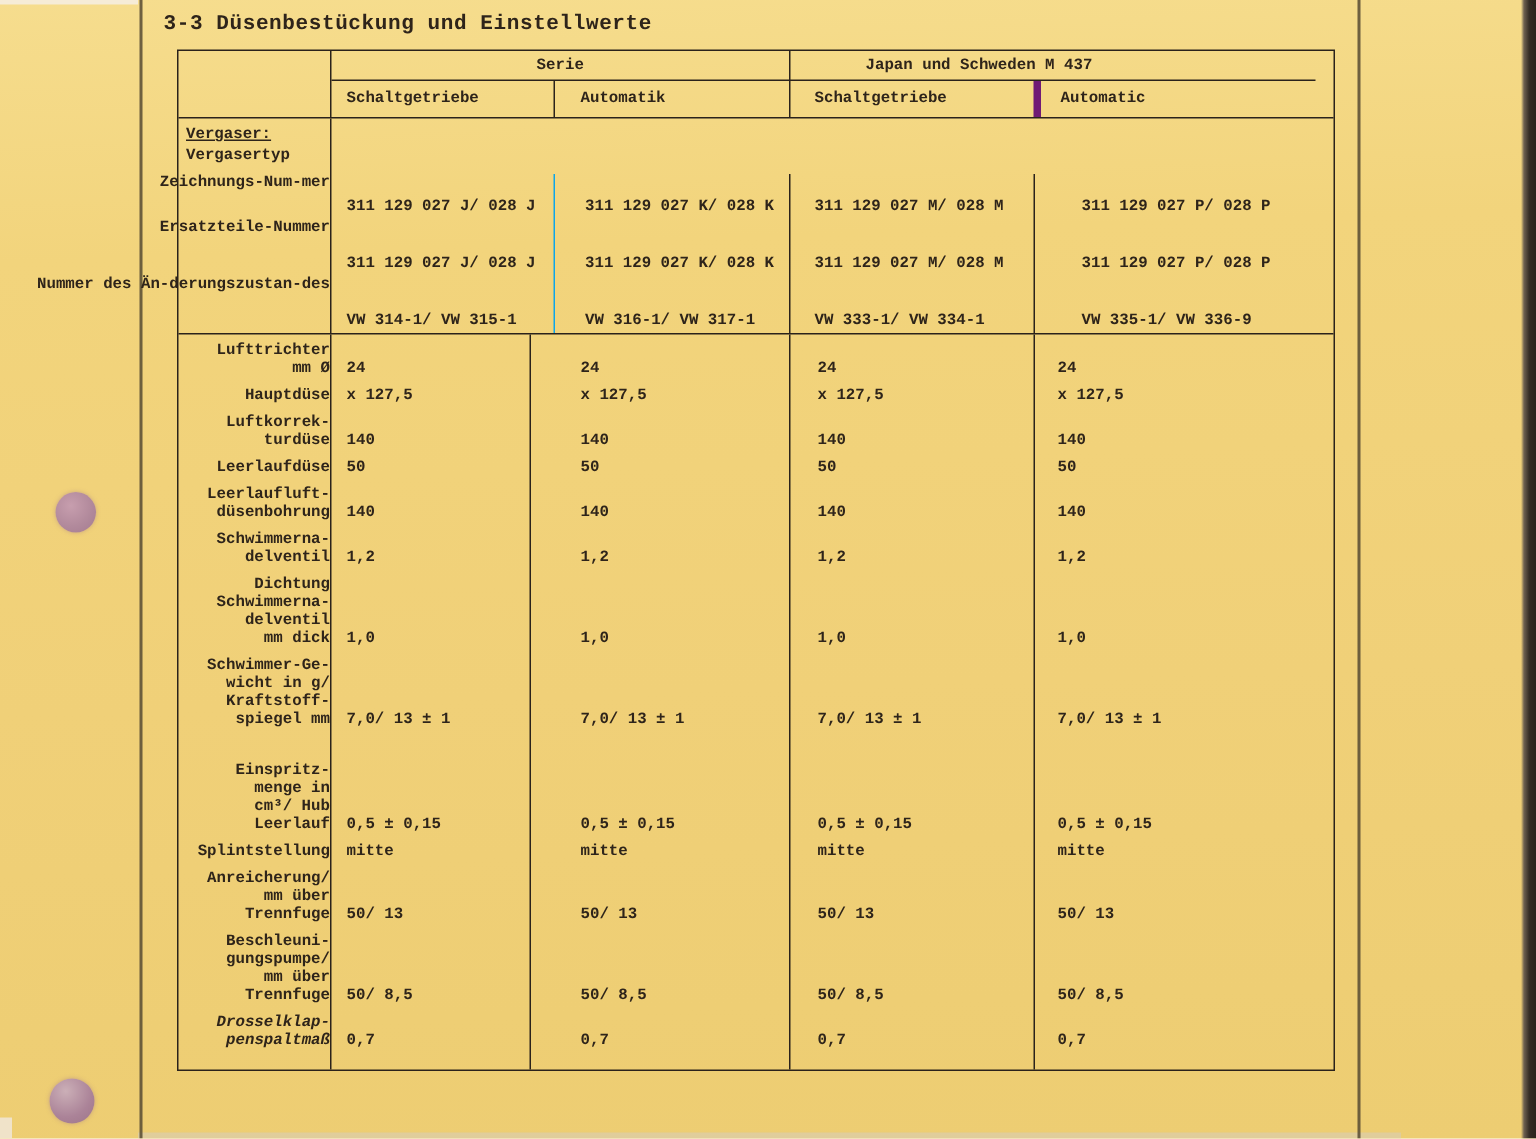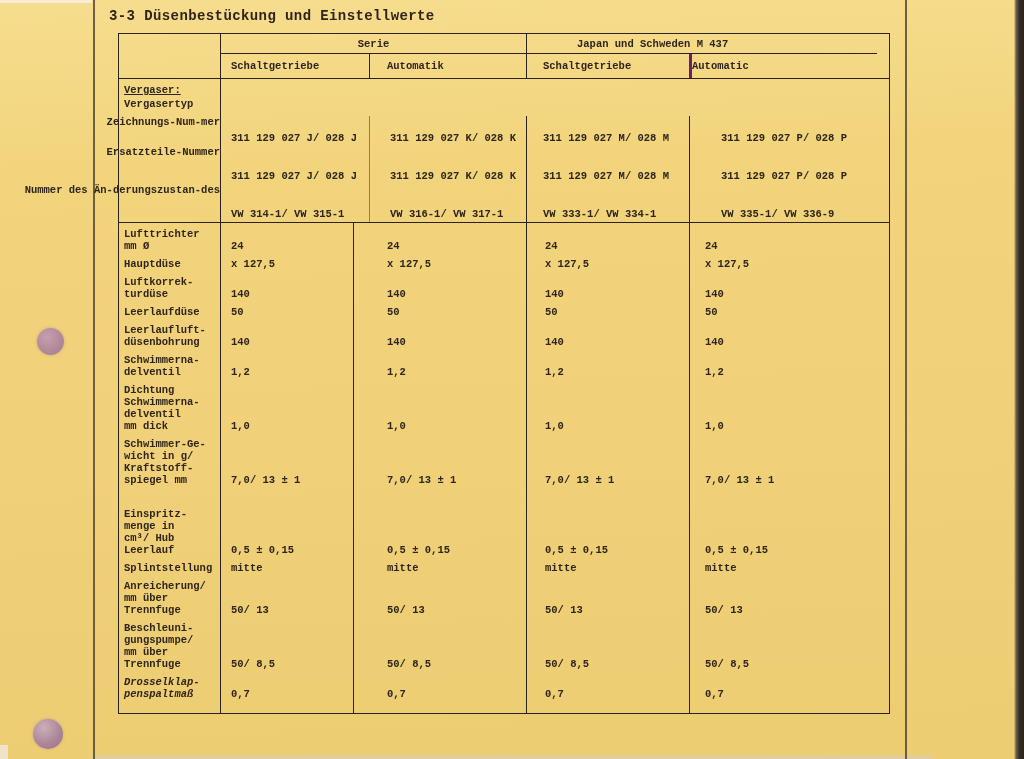--- a/index.html
+++ b/index.html
@@ -37,21 +37,21 @@
     grid-template-rows:20px 24px;border-bottom:1px solid #2a221b;flex:0 0 auto;}
   .hdr-label{grid-row:1/3;grid-column:1;border-right:1px solid #2a221b;}
   .hdr-g1{grid-row:1;grid-column:2/4;border-bottom:1px solid #2a221b;
     display:flex;align-items:center;justify-content:center;}
   .hdr-g2{grid-row:1;grid-column:4/6;border-bottom:1px solid #2a221b;border-left:1px solid #2a221b;
     display:flex;align-items:center;padding-left:50px;}
   .hdr-c{grid-row:2;display:flex;align-items:center;}
   .hc2{grid-column:2;padding-left:10px;}
   .hc3{grid-column:3;padding-left:17px;border-left:1px solid #2a221b;}
   .hc4{grid-column:4;padding-left:16px;border-left:1px solid #2a221b;}
-  .hc5{grid-column:5;border-left:3px solid #701a75;}
+  .hc5{grid-column:5;padding-left:13px;border-left:5px solid #701a75;}
 
   
   .vband{display:flex;height:37px;flex:0 0 auto;}
   .vband-label{width:102px;box-sizing:border-box;border-right:1px solid #2a221b;
     padding:4px 0 0 5px;line-height:14px;}
   .vband-label .u{text-decoration:underline;}
   .vband-value{flex:1;border-bottom:1px solid #2a221b;display:flex;
     align-items:flex-end;justify-content:center;padding-bottom:4px;}
 
   
@@ -129,21 +129,21 @@
         <div class="">Nummer des Än-</div>
         <div class="">derungszustan-</div>
         <div class="">des</div>
       </div>
       <div class="val v2">VW 314-1/ VW 315-1</div>
       <div class="val v3">VW 316-1/ VW 317-1</div>
       <div class="val v4">VW 333-1/ VW 334-1</div>
       <div class="val v5">VW 335-1/ VW 336-9</div>
     </div>
 
-  <div class="bodysec" id="bodysec" style="grid-template-rows: repeat(13, auto) 1fr;">
+  <div class="bodysec" id="bodysec" style="grid-template-rows: repeat(13, auto) 1fr; text-align: right;">
       <div class="lab" style="padding-top: 5px;">
         <div class="">Lufttrichter</div>
         <div class="">mm Ø</div>
       </div>
       <div class="val b2">24</div>
       <div class="val b3">24</div>
       <div class="val b4">24</div>
       <div class="val b5">24</div>
       <div class="lab" style="padding-top: 6px;">
         <div class="">Hauptdüse</div>

